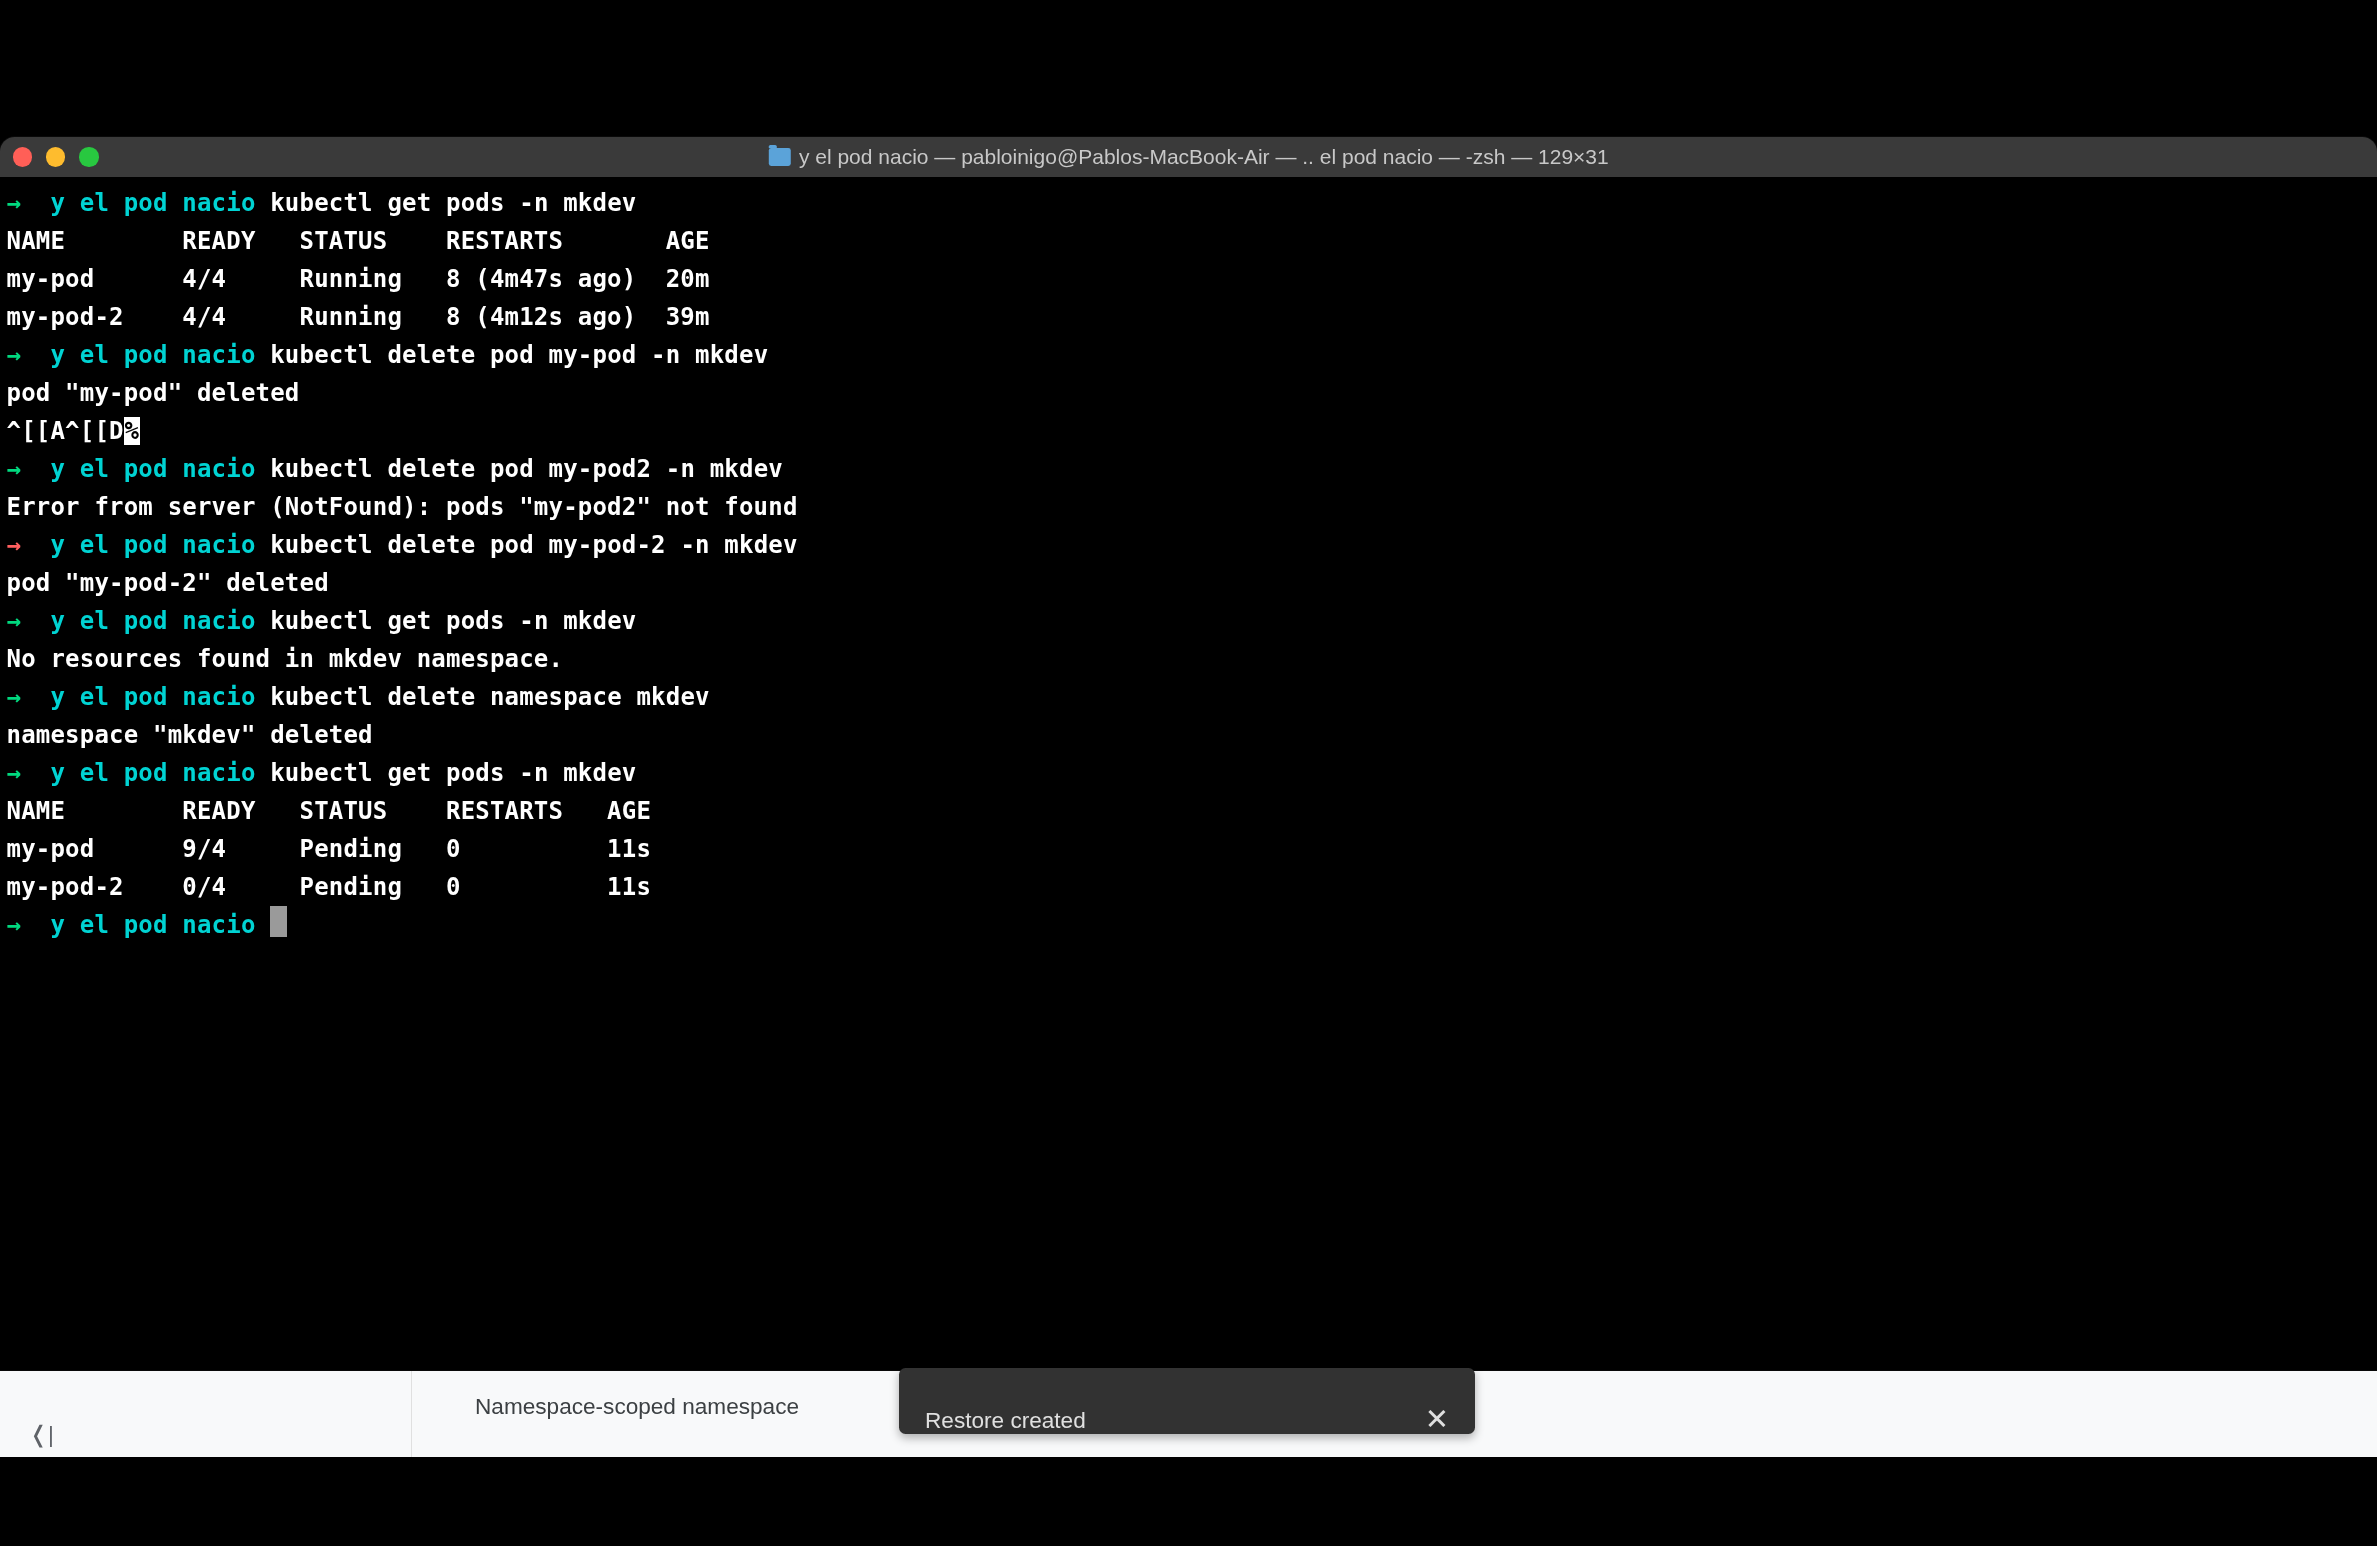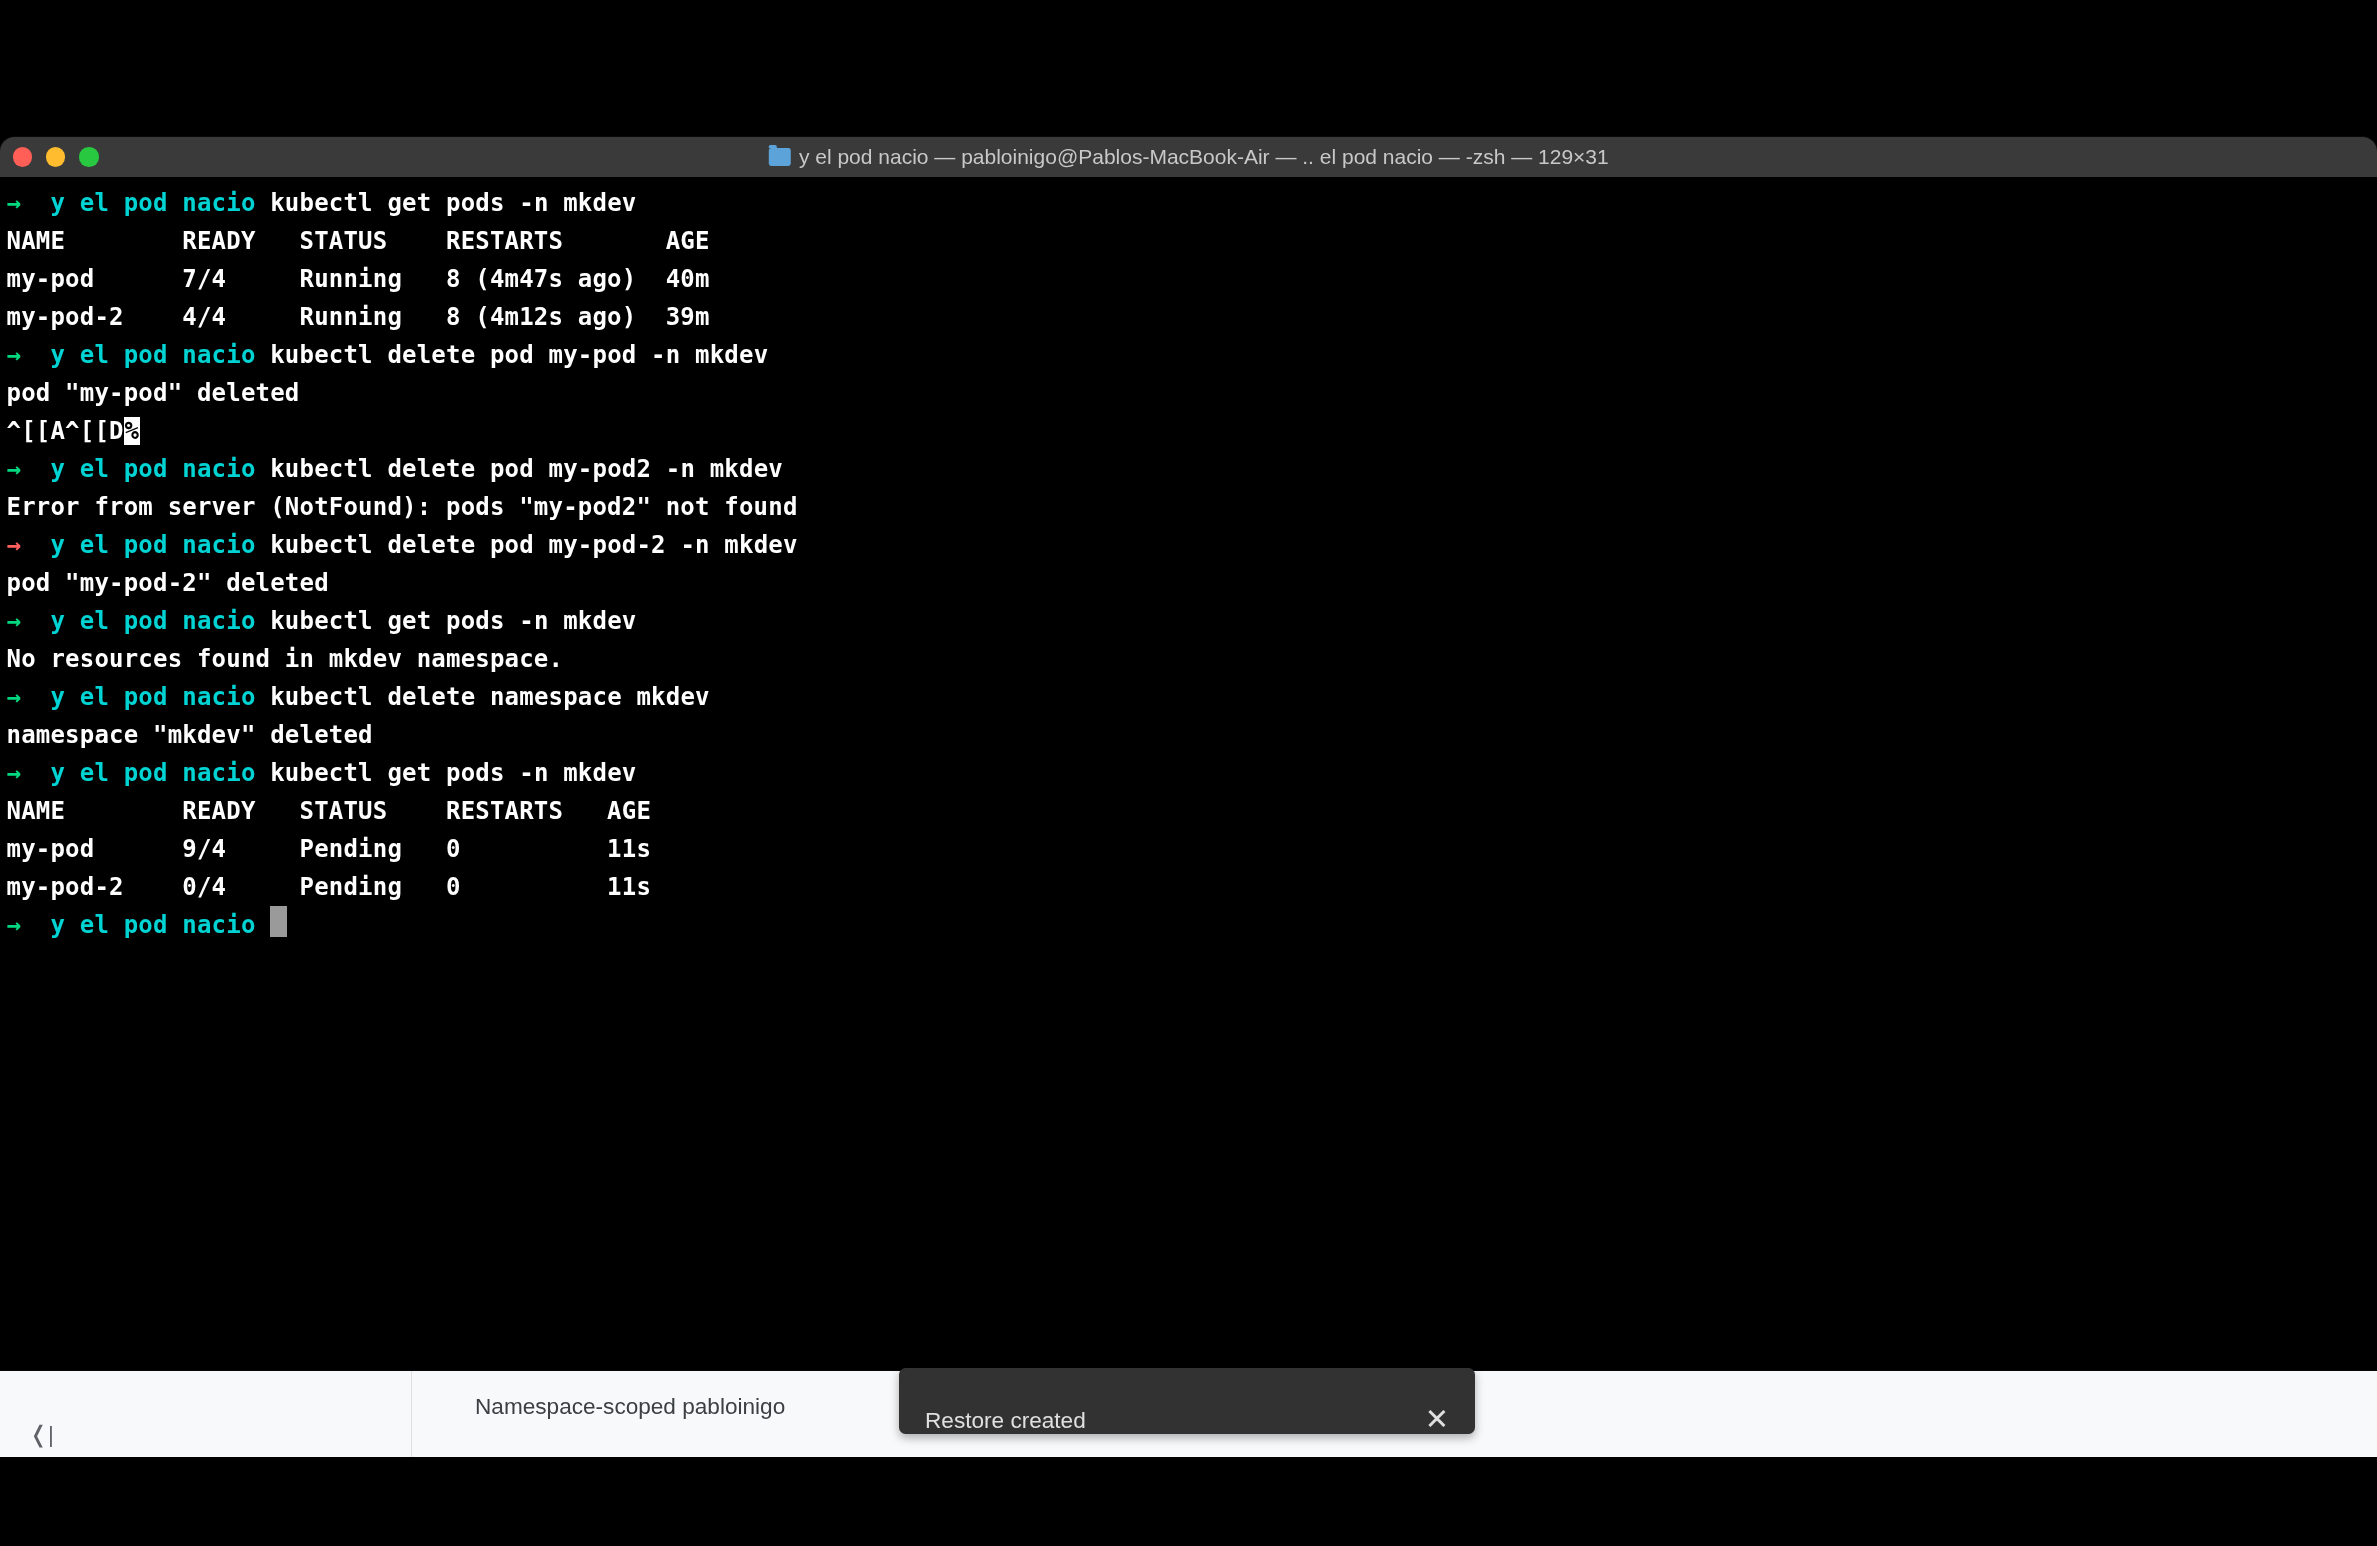--- a/index.html
+++ b/index.html
@@ -188,21 +188,21 @@
     </div>
     <div class="title-text">
       <span class="folder-icon"></span>
       <span>y el pod nacio — pabloinigo@Pablos-MacBook-Air — .. el pod nacio — -zsh — 129×31</span>
     </div>
   </div>
 
   <div class="terminal-content">
     <div class="line"><span class="arrow-green">→</span>  <span class="dir-cyan">y el pod nacio</span> <span class="cmd-white">kubectl get pods -n mkdev</span></div>
     <div class="line">NAME        READY   STATUS    RESTARTS       AGE</div>
-    <div class="line">my-pod      7/4     Running   8 (4m47s ago)  40m</div>
+    <div class="line">my-pod      4/4     Running   8 (4m47s ago)  20m</div>
     <div class="line">my-pod-2    4/4     Running   8 (4m12s ago)  39m</div>
     <div class="line"><span class="arrow-green">→</span>  <span class="dir-cyan">y el pod nacio</span> <span class="cmd-white">kubectl delete pod my-pod -n mkdev</span></div>
     <div class="line">pod "my-pod" deleted</div>
     <div class="line"><span>^[[A^[[D</span><span class="inverse-block">%</span></div>
     <div class="line"><span class="arrow-green">→</span>  <span class="dir-cyan">y el pod nacio</span> <span class="cmd-white">kubectl delete pod my-pod2 -n mkdev</span></div>
     <div class="line">Error from server (NotFound): pods "my-pod2" not found</div>
     <div class="line"><span class="arrow-red">→</span>  <span class="dir-cyan">y el pod nacio</span> <span class="cmd-white">kubectl delete pod my-pod-2 -n mkdev</span></div>
     <div class="line">pod "my-pod-2" deleted</div>
     <div class="line"><span class="arrow-green">→</span>  <span class="dir-cyan">y el pod nacio</span> <span class="cmd-white">kubectl get pods -n mkdev</span></div>
     <div class="line">No resources found in mkdev namespace.</div>
@@ -214,21 +214,21 @@
     <div class="line">my-pod-2    0/4     Pending   0          11s</div>
     <div class="line"><span class="arrow-green">→</span>  <span class="dir-cyan">y el pod nacio</span> <span class="cursor-block"></span></div>
   </div>
 </div>
 
 <div class="browser-strip">
   <div class="browser-left">
     <span class="collapse-icon">❬|</span>
   </div>
   <div class="browser-main">
-    <span>Namespace-scoped pabloinigo</span>
+    <span>Namespace-scoped namespace</span>
   </div>
 </div>
 
 <div class="toast">
   <span class="toast-text">Restore created</span>
   <span class="toast-close">✕</span>
 </div>
 
 <div class="letterbox-bottom"></div>
 

